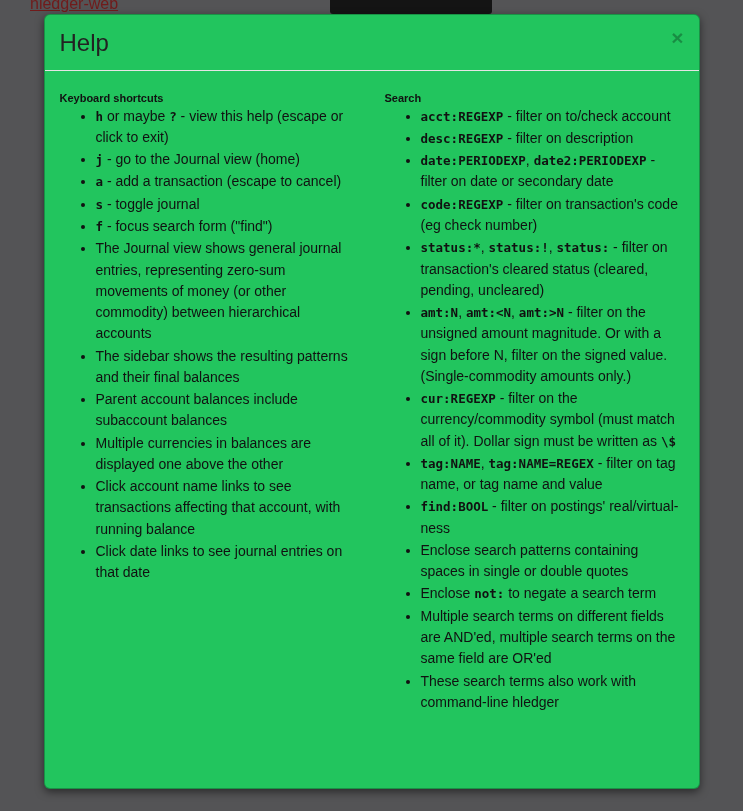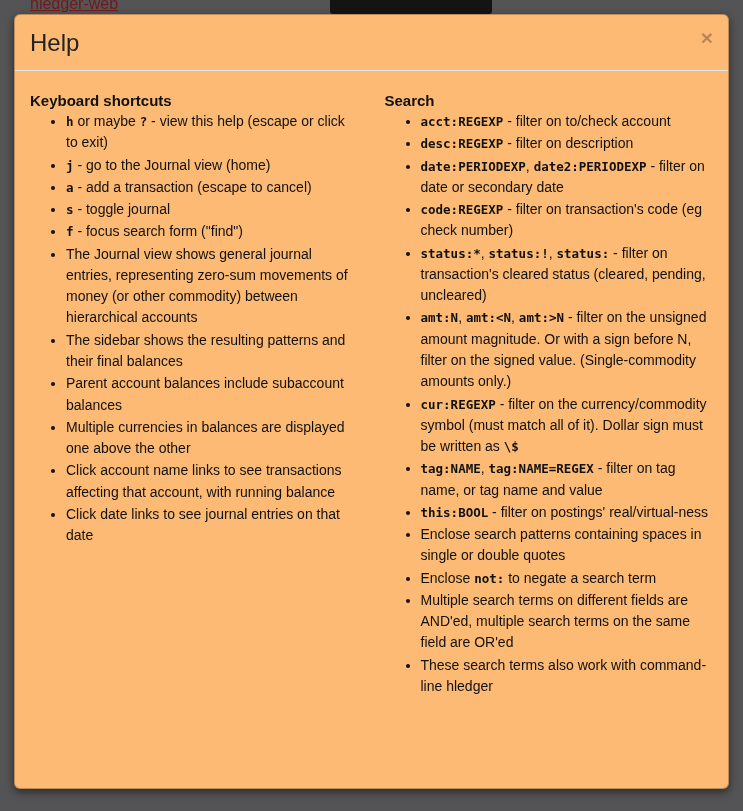--- a/index.html
+++ b/index.html
@@ -26,24 +26,24 @@
     left: 330px;
     width: 162px;
     height: 27px;
     background: #141414;
     border-radius: 3px;
   }
 
   
   .modal {
     position: relative;
-    width: 715px;
+    width: 656px;
     height: 775px;
     margin: 14px auto 0;
-    background: #fdba74;
+    background: #22c55e;
     border: 1px solid rgba(0,0,0,.25);
     border-radius: 6px;
     box-shadow: 0 3px 9px rgba(0,0,0,.5);
     overflow: hidden;
   }
   .modal-header {
     padding: 14px 15px 12px;
     border-bottom: 1px solid #e5e5e5;
     position: relative;
   }
@@ -67,21 +67,21 @@
     cursor: pointer;
   }
   .modal-body {
     padding: 20px 15px 20px;
     display: flex;
     gap: 26px;
   }
   .col { flex: 1 1 0; min-width: 0; }
 
   .section-heading {
-    font-size: 15px;
+    font-size: 11px;
     font-weight: bold;
     color: #111111;
     margin-top: 26px;
     line-height: 1.35;
   }
   .section-heading:first-child { margin-top: 0; }
 
   .help-list {
     list-style: disc outside;
     padding-left: 36px;
@@ -135,21 +135,21 @@
           <h4 class="section-heading">Search</h4>
           <ul class="help-list">
             <li><code>acct:REGEXP</code><span> - filter on to/check account</span></li>
             <li><code>desc:REGEXP</code><span> - filter on description</span></li>
             <li><code>date:PERIODEXP</code><span>, </span><code>date2:PERIODEXP</code><span> - filter on date or secondary date</span></li>
             <li><code>code:REGEXP</code><span> - filter on transaction's code (eg check number)</span></li>
             <li><code>status:*</code><span>, </span><code>status:!</code><span>, </span><code>status:</code><span> - filter on transaction's cleared status (cleared, pending, uncleared)</span></li>
             <li><code>amt:N</code><span>, </span><code>amt:&lt;N</code><span>, </span><code>amt:&gt;N</code><span> - filter on the unsigned amount magnitude. Or with a sign before N, filter on the signed value. (Single-commodity amounts only.)</span></li>
             <li><code>cur:REGEXP</code><span> - filter on the currency/commodity symbol (must match all of it). Dollar sign must be written as </span><code>\$</code></li>
             <li><code>tag:NAME</code><span>, </span><code>tag:NAME=REGEX</code><span> - filter on tag name, or tag name and value</span></li>
-            <li><code>this:BOOL</code><span> - filter on postings' real/virtual-ness</span></li>
+            <li><code>find:BOOL</code><span> - filter on postings' real/virtual-ness</span></li>
             <li><span>Enclose search patterns containing spaces in single or double quotes</span></li>
             <li><span>Enclose </span><code>not:</code><span> to negate a search term</span></li>
             <li><span>Multiple search terms on different fields are AND'ed, multiple search terms on the same field are OR'ed</span></li>
             <li><span>These search terms also work with command-line hledger</span></li>
           </ul>
         </div>
     </div>
   </div>
 </div>
 

